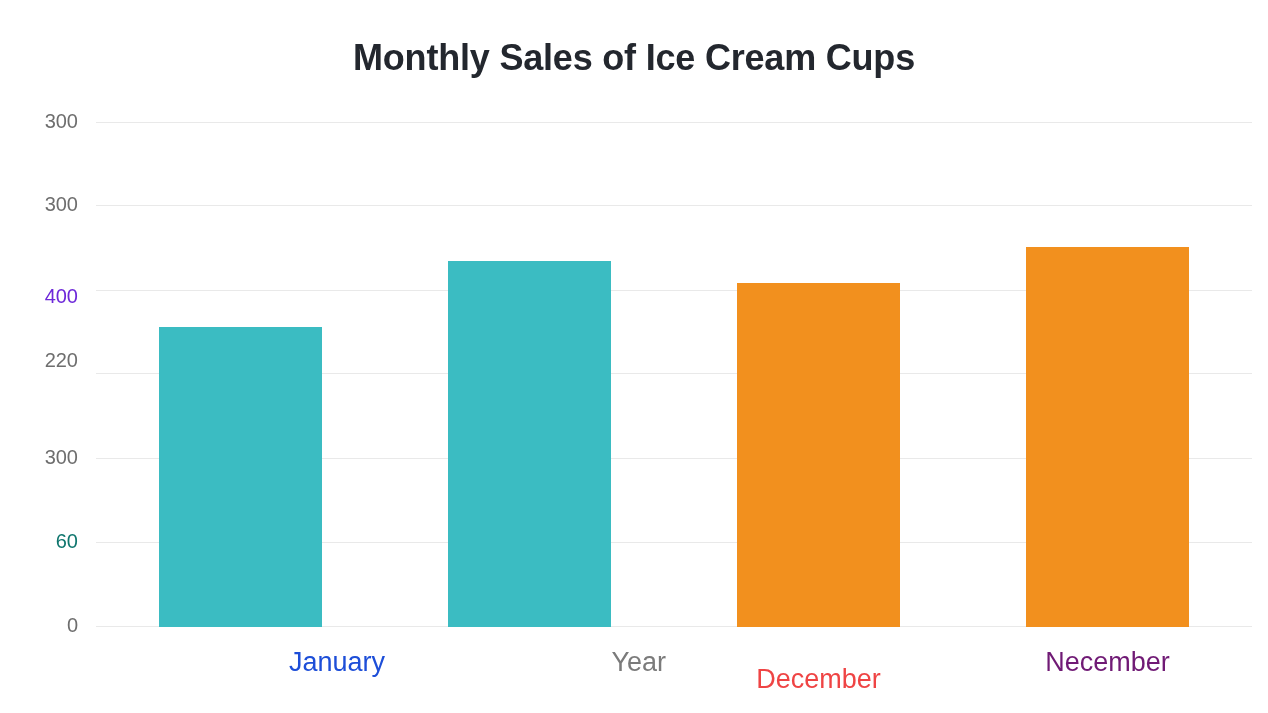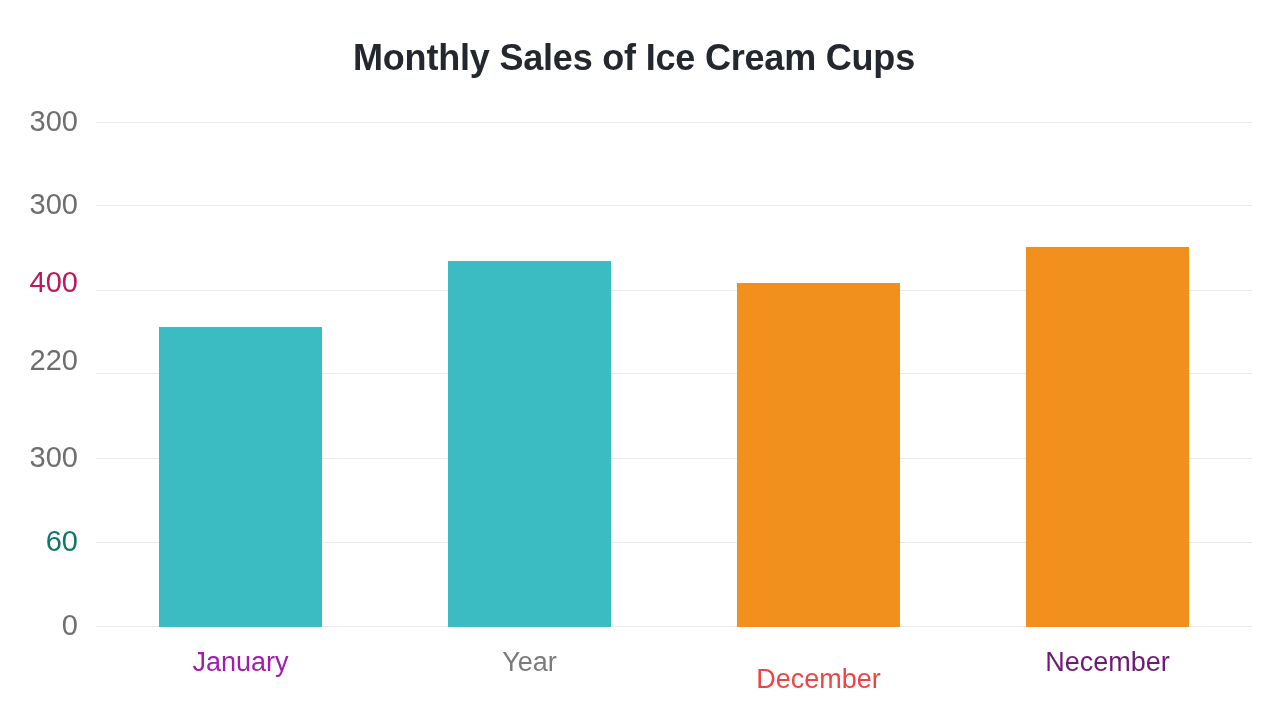--- a/index.html
+++ b/index.html
@@ -51,21 +51,21 @@
   }
   .gridline.baseline {
     background: #e4e4e4;
   }
   
   .ytick {
     position: absolute;
     right: 1190px;
     width: 70px;
     text-align: right;
-    font-size: 29px;
+    font-size: 20px;
     color: #6e6e6e;
     line-height: 25px;
     white-space: nowrap;
   }
   
   .bar {
     position: absolute;
     bottom: 0;
   }
   
@@ -82,21 +82,21 @@
 </head>
 <body>
 
 <div id="chart-root">
 
   <div id="chart-title">Monthly Sales of Ice Cream Cups</div>
 
   <div id="ytick-layer">
       <div class="ytick" style="top: 109px; color: rgb(110, 110, 110);">300</div>
       <div class="ytick" style="top: 192px; color: rgb(110, 110, 110);">300</div>
-      <div class="ytick" style="top: 270px; color: #be185d;">400</div>
+      <div class="ytick" style="top: 284px; color: #6d28d9;">400</div>
       <div class="ytick" style="top: 348px; color: rgb(110, 110, 110);">220</div>
       <div class="ytick" style="top: 445px; color: rgb(110, 110, 110);">300</div>
       <div class="ytick" style="top: 529px; color: #0f766e;">60</div>
       <div class="ytick" style="top: 613px; color: rgb(110, 110, 110);">0</div>
     </div>
 
   <div id="plot-area">
     <div id="gridline-layer">
         <div class="gridline" style="top: 0px; background: rgb(233, 233, 233);"></div>
         <div class="gridline" style="top: 83px; background: rgb(233, 233, 233);"></div>
@@ -108,19 +108,19 @@
       </div>
     <div id="bar-layer">
         <div class="bar" title="January: 250" style="left: 63px; width: 163px; height: 300px; background: rgb(59, 188, 194);"></div>
         <div class="bar" title="Year: 305" style="left: 352px; width: 163px; height: 366px; background: rgb(59, 188, 194);"></div>
         <div class="bar" title="December: 287" style="left: 641px; width: 163px; height: 344.4px; background: rgb(242, 144, 30);"></div>
         <div class="bar" title="Necember: 317" style="left: 930px; width: 163px; height: 380.4px; background: rgb(242, 144, 30);"></div>
       </div>
   </div>
 
   <div id="xtick-layer">
-      <div class="xtick" style="left: 96px; width: 289px; color: #a21caf;">January</div>
-      <div class="xtick" style="left: 385px; width: 289px; color: rgb(123, 123, 123);">Year</div>
+      <div class="xtick" style="left: 96px; width: 289px; color: #1d4ed8; text-align: right;">January</div>
+      <div class="xtick" style="left: 377px; width: 289px; color: rgb(123, 123, 123); text-align: right;">Year</div>
       <div class="xtick" style="left: 674px; width: 289px; color: #ef4444; margin-top: 17px;">December</div>
       <div class="xtick" style="left: 963px; width: 289px; color: #701a75;">Necember</div>
     </div>
 
 </div>
 
 </body></html>

